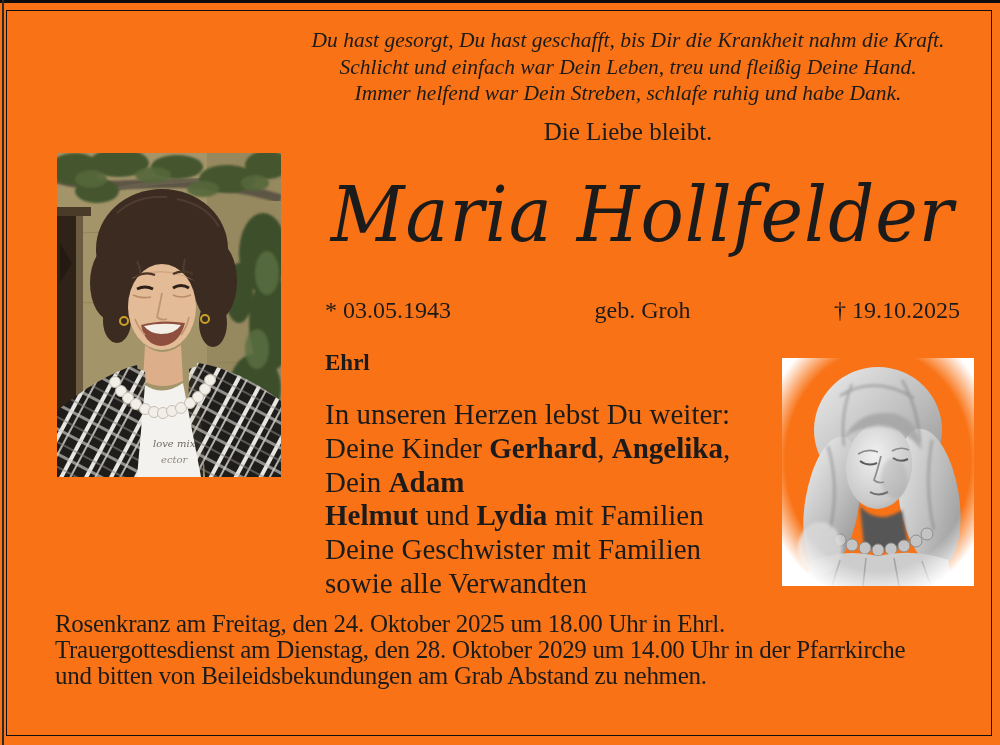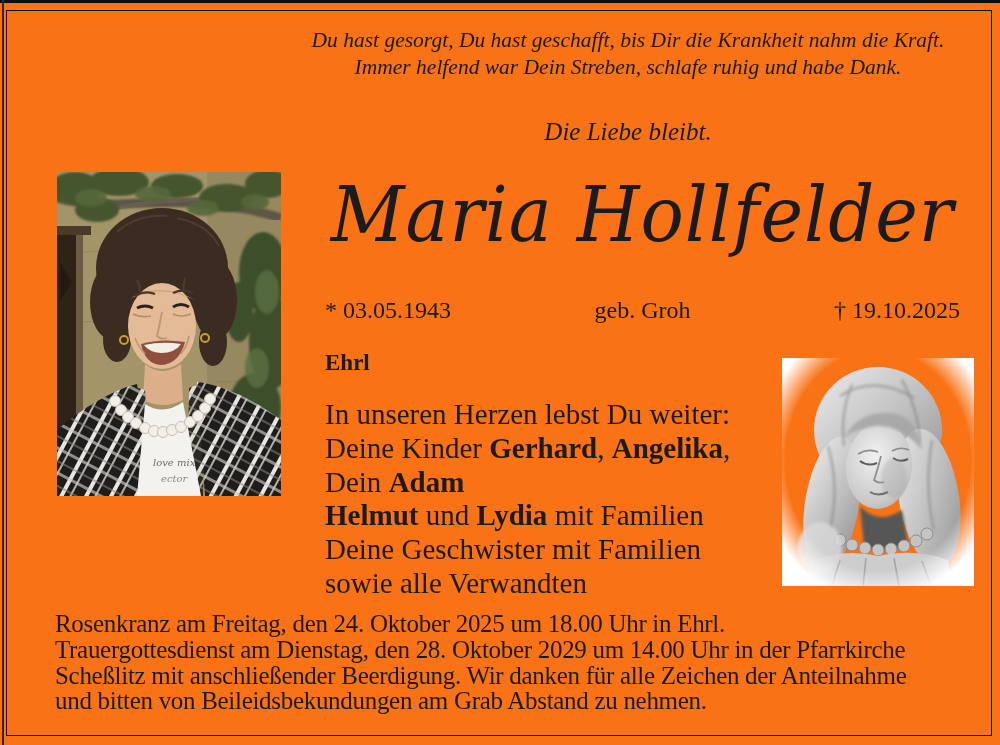--- a/index.html
+++ b/index.html
@@ -6,47 +6,48 @@
   #page{position:relative;width:1000px;height:745px;background:#f97316;overflow:hidden;
         font-family:"Liberation Serif", serif;color:#1b1b1b;}
   .abs{position:absolute;}
   
   .rule-top{left:0;top:0;width:1000px;height:3px;background:#0d0d0d;}
   .rule-left{left:2px;top:0;width:2px;height:745px;background:#2a2a2a;}
   .ad-border{left:6px;top:10px;width:984px;height:724px;border:1.6px solid #0f0f0f;}
   
   .verse{left:256px;top:27px;width:744px;text-align:center;
          font-style:italic;font-size:21.5px;line-height:26.5px;}
-  .tagline{left:256px;top:118px;width:744px;text-align:center;font-size:25px;font-style:italic;}
+  .tagline{left:256px;top:118px;width:744px;text-align:center;font-size:25px;}
   
   .name{left:295px;top:172px;width:695px;text-align:center;
         font-family:"DejaVu Serif", serif;font-style:italic;font-weight:500;
         font-size:72px;letter-spacing:1px;transform:scaleY(1.06);}
   
   .dates{left:325px;top:297px;width:635px;display:flex;justify-content:space-between;
          font-size:24px;}
   .hometown{left:325px;top:350px;font-size:23px;font-weight:bold;}
   .family{left:325px;top:398px;font-size:29px;line-height:33.8px;}
   .family .b{font-weight:bold;}
   .funeral{left:55px;top:611px;width:902px;font-size:25px;line-height:25.8px;letter-spacing:-0.3px;}
-  .portrait{left:57px;top:172px;width:224px;height:388px;}
+  .portrait{left:57px;top:153px;width:224px;height:388px;}
   .madonna{left:782px;top:358px;width:192px;height:228px;}
   svg{display:block;}
 </style>
 </head>
 <body>
 
 <div id="page">
 
   <div class="abs rule-top"></div>
   <div class="abs rule-left"></div>
   <div class="abs ad-border"></div>
 
   <div class="abs verse">
       <div>Du hast gesorgt, Du hast geschafft, bis Dir die Krankheit nahm die Kraft.</div>
+      <div>Schlicht und einfach war Dein Leben, treu und fleißig Deine Hand.</div>
       <div>Immer helfend war Dein Streben, schlafe ruhig und habe Dank.</div>
     </div>
 
   <div class="abs tagline">Die Liebe bleibt.</div>
 
   <div class="abs portrait">
     <svg width="224" height="324" viewBox="0 0 224 324">
       <defs>
         <pattern id="plaid" width="22" height="22" patternUnits="userSpaceOnUse" patternTransform="rotate(28)">
           <rect width="22" height="22" fill="#1e1d1b"></rect>
@@ -254,17 +255,16 @@
       </g>
       <ellipse cx="38" cy="190" rx="22" ry="26" fill="#dadada" opacity="0.8" filter="url(#msoft)"></ellipse>
 
       <rect width="192" height="228" fill="url(#fadeG)"></rect>
     </svg>
   </div>
 
   <div class="abs funeral">
       <div>Rosenkranz am Freitag, den 24. Oktober 2025 um 18.00 Uhr in Ehrl.</div>
       <div>Trauergottesdienst am Dienstag, den 28. Oktober 2029 um 14.00 Uhr in der Pfarrkirche</div>
-      <div>Scheßlitz mit anschließender Beerdigung. Wir danken für alle Zeichen der Anteilnahme</div>
       <div>und bitten von Beileidsbekundungen am Grab Abstand zu nehmen.</div>
     </div>
 
 </div>
 
 </body></html>

